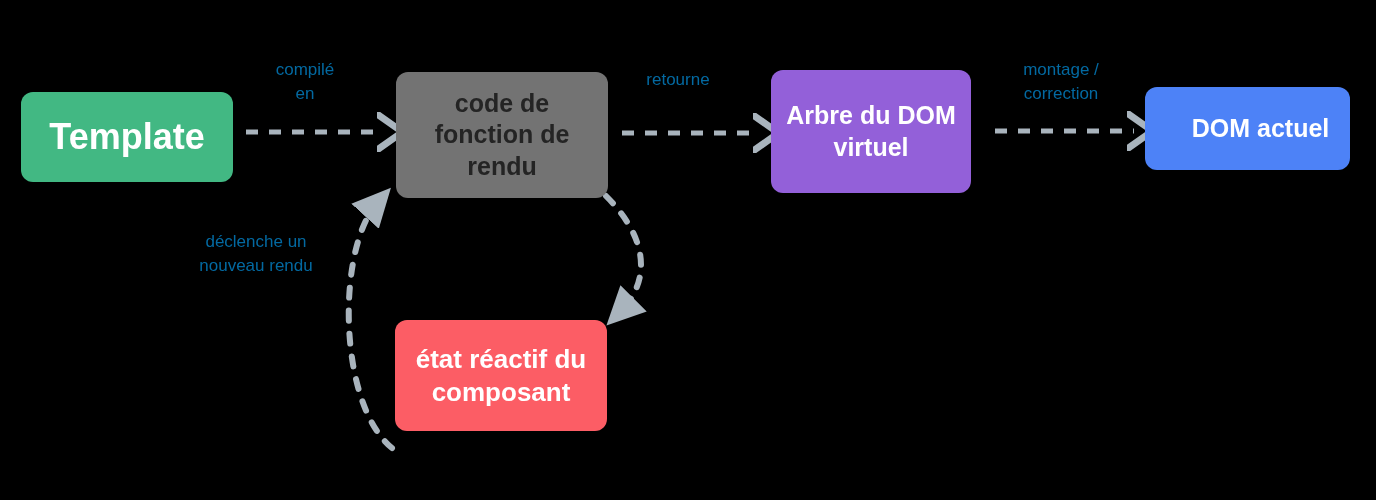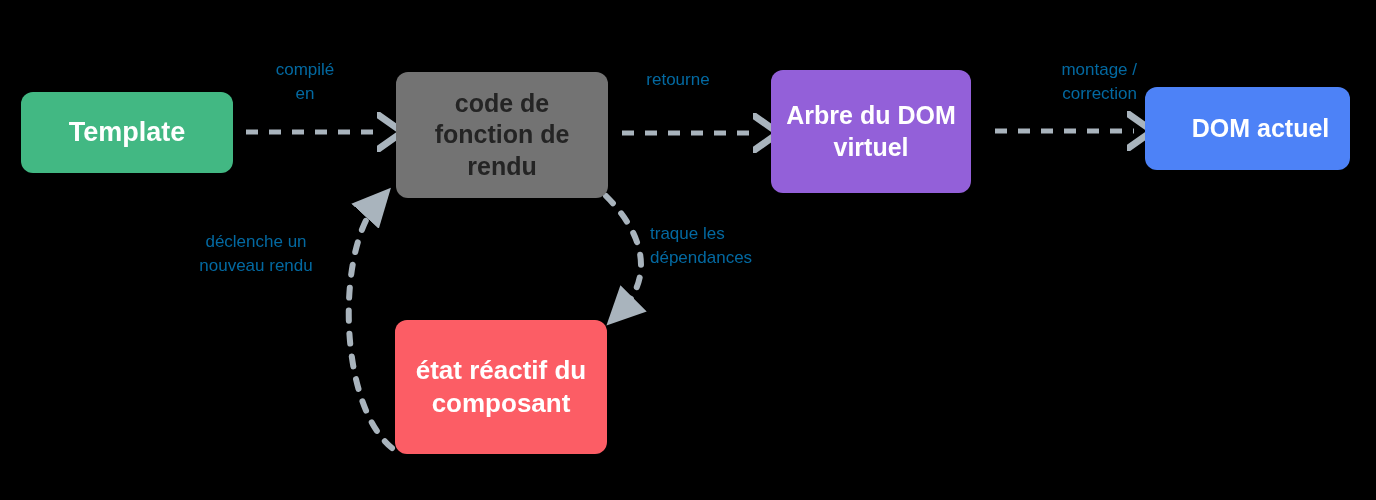--- a/index.html
+++ b/index.html
@@ -29,51 +29,51 @@
     align-items: center;
     justify-content: center;
     text-align: center;
     border-radius: 12px;
     font-weight: 700;
     line-height: 1.26;
     box-sizing: border-box;
     padding: 4px 10px;
   }
   .node-template {
-    left: 21px; top: 92px; width: 212px; height: 81px;
-    background: #42b883; color: #ffffff; font-size: 27px;
+    left: 21px; top: 92px; width: 212px; height: 90px;
+    background: #42b883; color: #ffffff; font-size: 36px;
   }
   .node-render-fn {
     left: 396px; top: 72px; width: 212px; height: 126px;
     background: #737373; color: #242424; font-size: 25px;
   }
   .node-vdom {
     left: 771px; top: 70px; width: 200px; height: 123px;
     background: #9360d9; color: #ffffff; font-size: 25px;
   }
   .node-dom {
     left: 1145px; top: 87px; width: 205px; height: 83px;
     background: #4d82f7; color: #ffffff; font-size: 25px; padding-left: 36px;
   }
   .node-state {
-    left: 395px; top: 320px; width: 212px; height: 134px;
+    left: 395px; top: 320px; width: 212px; height: 111px;
     background: #fc5d65; color: #ffffff; font-size: 26px;
   }
   .edge-label {
     position: absolute;
     color: #0369a1;
     font-size: 17px;
     font-weight: 400;
     line-height: 1.42;
     text-align: center;
     white-space: pre-line;
   }
   .lbl-compile { left: 243px; top: 58px; width: 124px; }
   .lbl-returns { left: 608px; top: 68px; width: 140px; }
-  .lbl-mount   { left: 985px; top: 58px; width: 152px; text-align: right; }
+  .lbl-mount   { left: 985px; top: 58px; width: 152px; }
   .lbl-track   { left: 650px; top: 222px; width: 180px; text-align: left; }
   .lbl-rerender{ left: 160px; top: 230px; width: 192px; text-align: center; }
 </style>
 </head>
 <body>
 
 <div id="canvas">
 
   <svg class="edges" viewBox="0 0 1376 500" xmlns="http://www.w3.org/2000/svg">
     <defs>
@@ -122,19 +122,17 @@
 composant</div>
 
   <div class="edge-label lbl-compile">compilé
 en</div>
 
   <div class="edge-label lbl-returns">retourne</div>
 
   <div class="edge-label lbl-mount">montage /
 correction</div>
 
-  <div class="edge-label lbl-track">traque les
-dépendances</div>
 
   <div class="edge-label lbl-rerender">déclenche un
 nouveau rendu</div>
 
 </div>
 
 </body></html>

